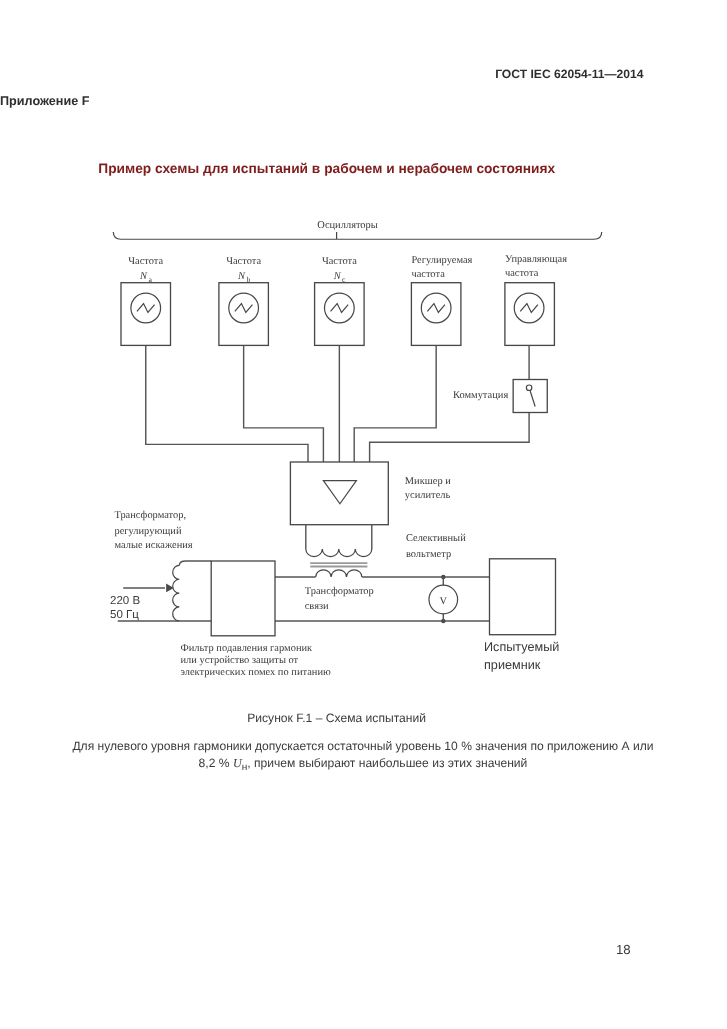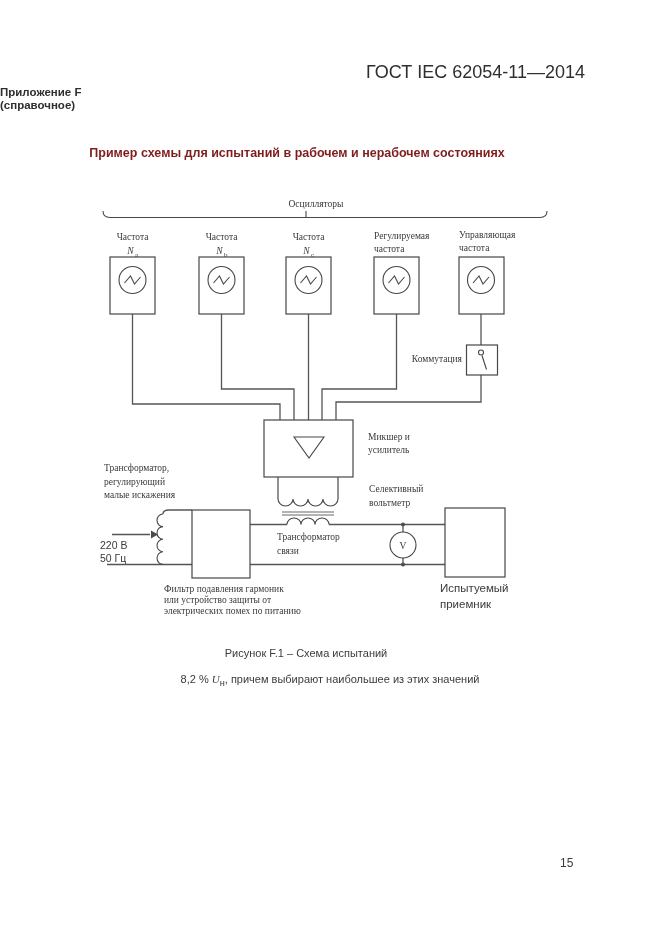--- a/index.html
+++ b/index.html
@@ -1,19 +1,19 @@
 <!DOCTYPE html>
 <html><head>
 <meta charset="utf-8">
 <style>
   html,body{margin:0;padding:0;background:#ffffff;}
   body{width:661px;height:935px;position:relative;overflow:hidden;
        font-family:"Liberation Sans",sans-serif;color:#3b3b3b;}
   .abs{position:absolute;}
-  .hdr{top:62px;left:0;width:585px;text-align:right;font-weight:normal;font-size:18px;color:#2e2e2e;}
+  .hdr{top:62px;left:0;width:585px;text-align:right;font-weight:bold;font-size:11px;color:#2e2e2e;}
   .appendix{top:86px;left:0;width:612px;text-align:left;font-weight:bold;font-size:11.5px;line-height:13px;color:#2e2e2e;}
   .title{top:146px;left:0;width:594px;text-align:center;font-weight:bold;font-size:12.5px;line-height:15px;color:#7f1d1d;}
   .caption{top:647px;left:0;width:612px;text-align:center;font-size:11px;color:#3b3b3b;}
   .note{top:672px;left:10px;width:640px;text-align:center;font-size:11px;line-height:14.5px;color:#3b3b3b;}
   .pagenum{top:856px;left:560px;width:30px;font-size:12px;color:#3b3b3b;}
   svg{position:absolute;top:0;left:0;}
   svg text{fill:#3a3a3a;}
   .dser{font-family:"Liberation Serif",serif;font-size:9.5px;}
   .dser-sm{font-family:"Liberation Serif",serif;font-size:7px;}
   .dsan{font-family:"Liberation Sans",sans-serif;font-size:10.5px;}
@@ -24,21 +24,20 @@
   .core{stroke:#9a9a9a;stroke-width:1.6;fill:none;}
   .note i{font-family:"Liberation Serif",serif;}
 </style>
 </head>
 <body>
 
 <div class="abs hdr">ГОСТ IEC 62054-11—2014</div>
 
 <div class="abs appendix">
   <div>Приложение F</div>
-  <div>(справочное)</div>
 </div>
 
 <div class="abs title">
   <div>Пример схемы для испытаний в рабочем и нерабочем состояниях</div>
 </div>
 
 <svg width="661" height="935" viewBox="0 0 661 935">
 
   <text class="dser" x="316" y="207" text-anchor="middle">Осцилляторы</text>
   <path class="sym" d="M103,211 Q103,217.5 110,217.5 L540,217.5 Q547,217.5 547,211 M306,217.5 L306,211"></path>
@@ -152,16 +151,17 @@
   <g>
     <rect class="box" x="445" y="508" width="60" height="69"></rect>
     <text class="dsan-lg" x="440" y="592">Испытуемый</text>
     <text class="dsan-lg" x="440" y="608">приемник</text>
   </g>
 </svg>
 
 <div class="abs caption">Рисунок F.1 – Схема испытаний</div>
 
 <div class="abs note">
+  <div>Для нулевого уровня гармоники допускается остаточный уровень 10 %  значения по приложению А или</div>
   <div><span>8,2 % </span><i>U</i><sub>н</sub><span>, причем выбирают наибольшее из этих значений</span></div>
 </div>
 
-<div class="abs pagenum">15</div>
+<div class="abs pagenum">18</div>
 
 </body></html>

